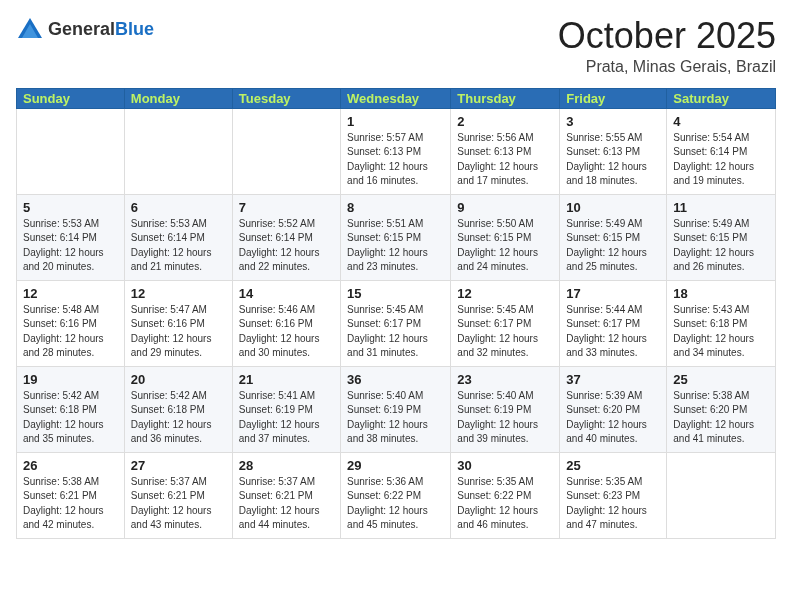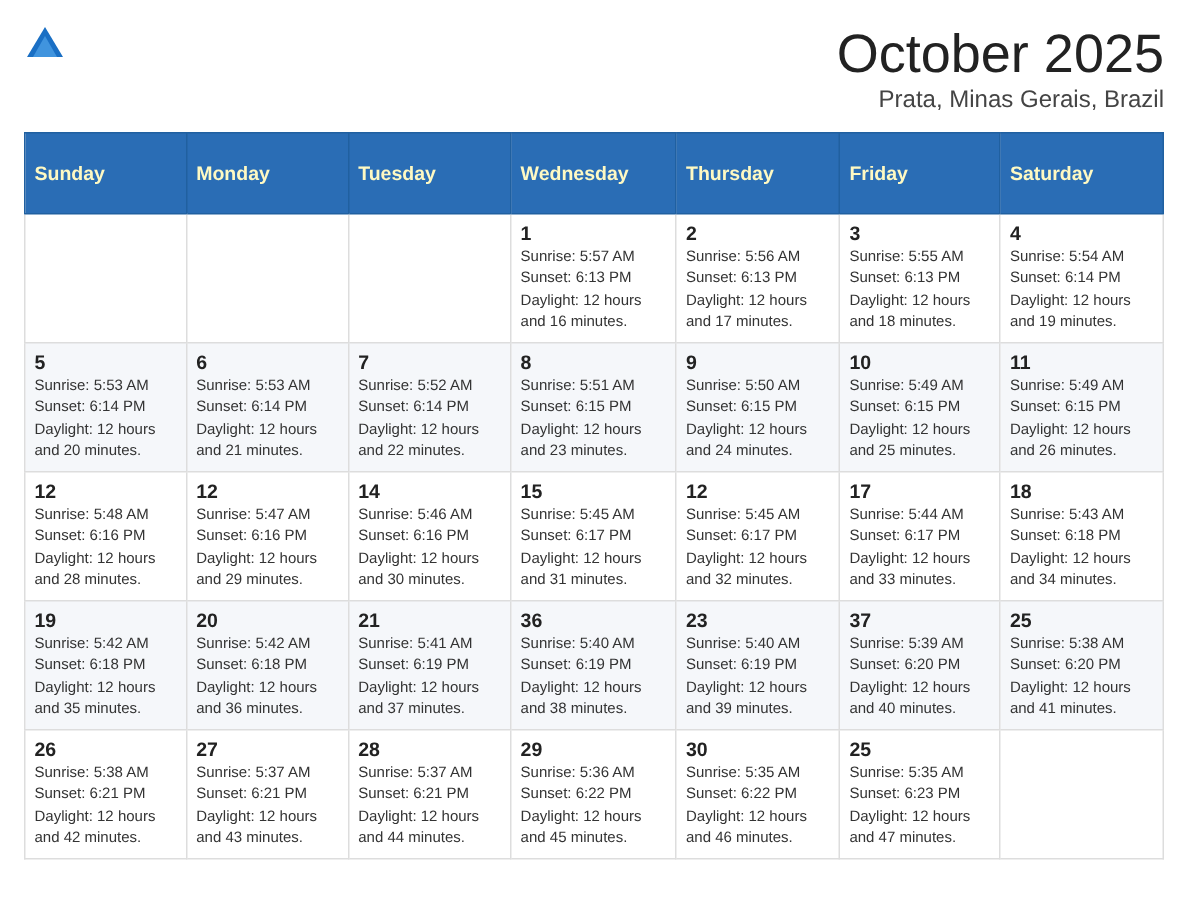--- a/index.html
+++ b/index.html
@@ -51,24 +51,24 @@
       color: #444;
       margin-top: 2px;
     }
     .calendar {
       width: 100%;
       border-collapse: collapse;
       border: 1px solid #ccc;
     }
     .calendar thead tr th {
       background-color: #2a6db5;
-      color: #fef9c3;
+      color: #bef264;
       font-size: 13px;
       font-weight: bold;
-      padding: 19px 6px;
+      padding: 2px 6px;
       text-align: left;
       border: 1px solid #2060a0;
     }
     .calendar tbody tr td {
       vertical-align: top;
       padding: 5px 6px;
       font-size: 10.5px;
       color: #333;
       border: 1px solid #ddd;
       width: 113px;
@@ -96,20 +96,25 @@
   </style>
 </head>
 <body>
 
 <div class="header">
   <div class="logo">
     <svg class="logo-icon" viewBox="0 0 28 28" xmlns="http://www.w3.org/2000/svg">
       <polygon points="14,2 26,22 2,22" fill="#1a6fc4"></polygon>
       <polygon points="14,8 22,22 6,22" fill="#5aaef0" opacity="0.6"></polygon>
     </svg>
+    <div>
+      <div>
+        <span class="logo-text-general">General</span><span class="logo-text-blue">Blue</span>
+      </div>
+    </div>
   </div>
   <div class="title-block">
     <div class="month-title">October 2025</div>
     <div class="location-title">Prata, Minas Gerais, Brazil</div>
   </div>
 </div>
 
 <table class="calendar">
   <thead>
     <tr id="calendar-header-row">

